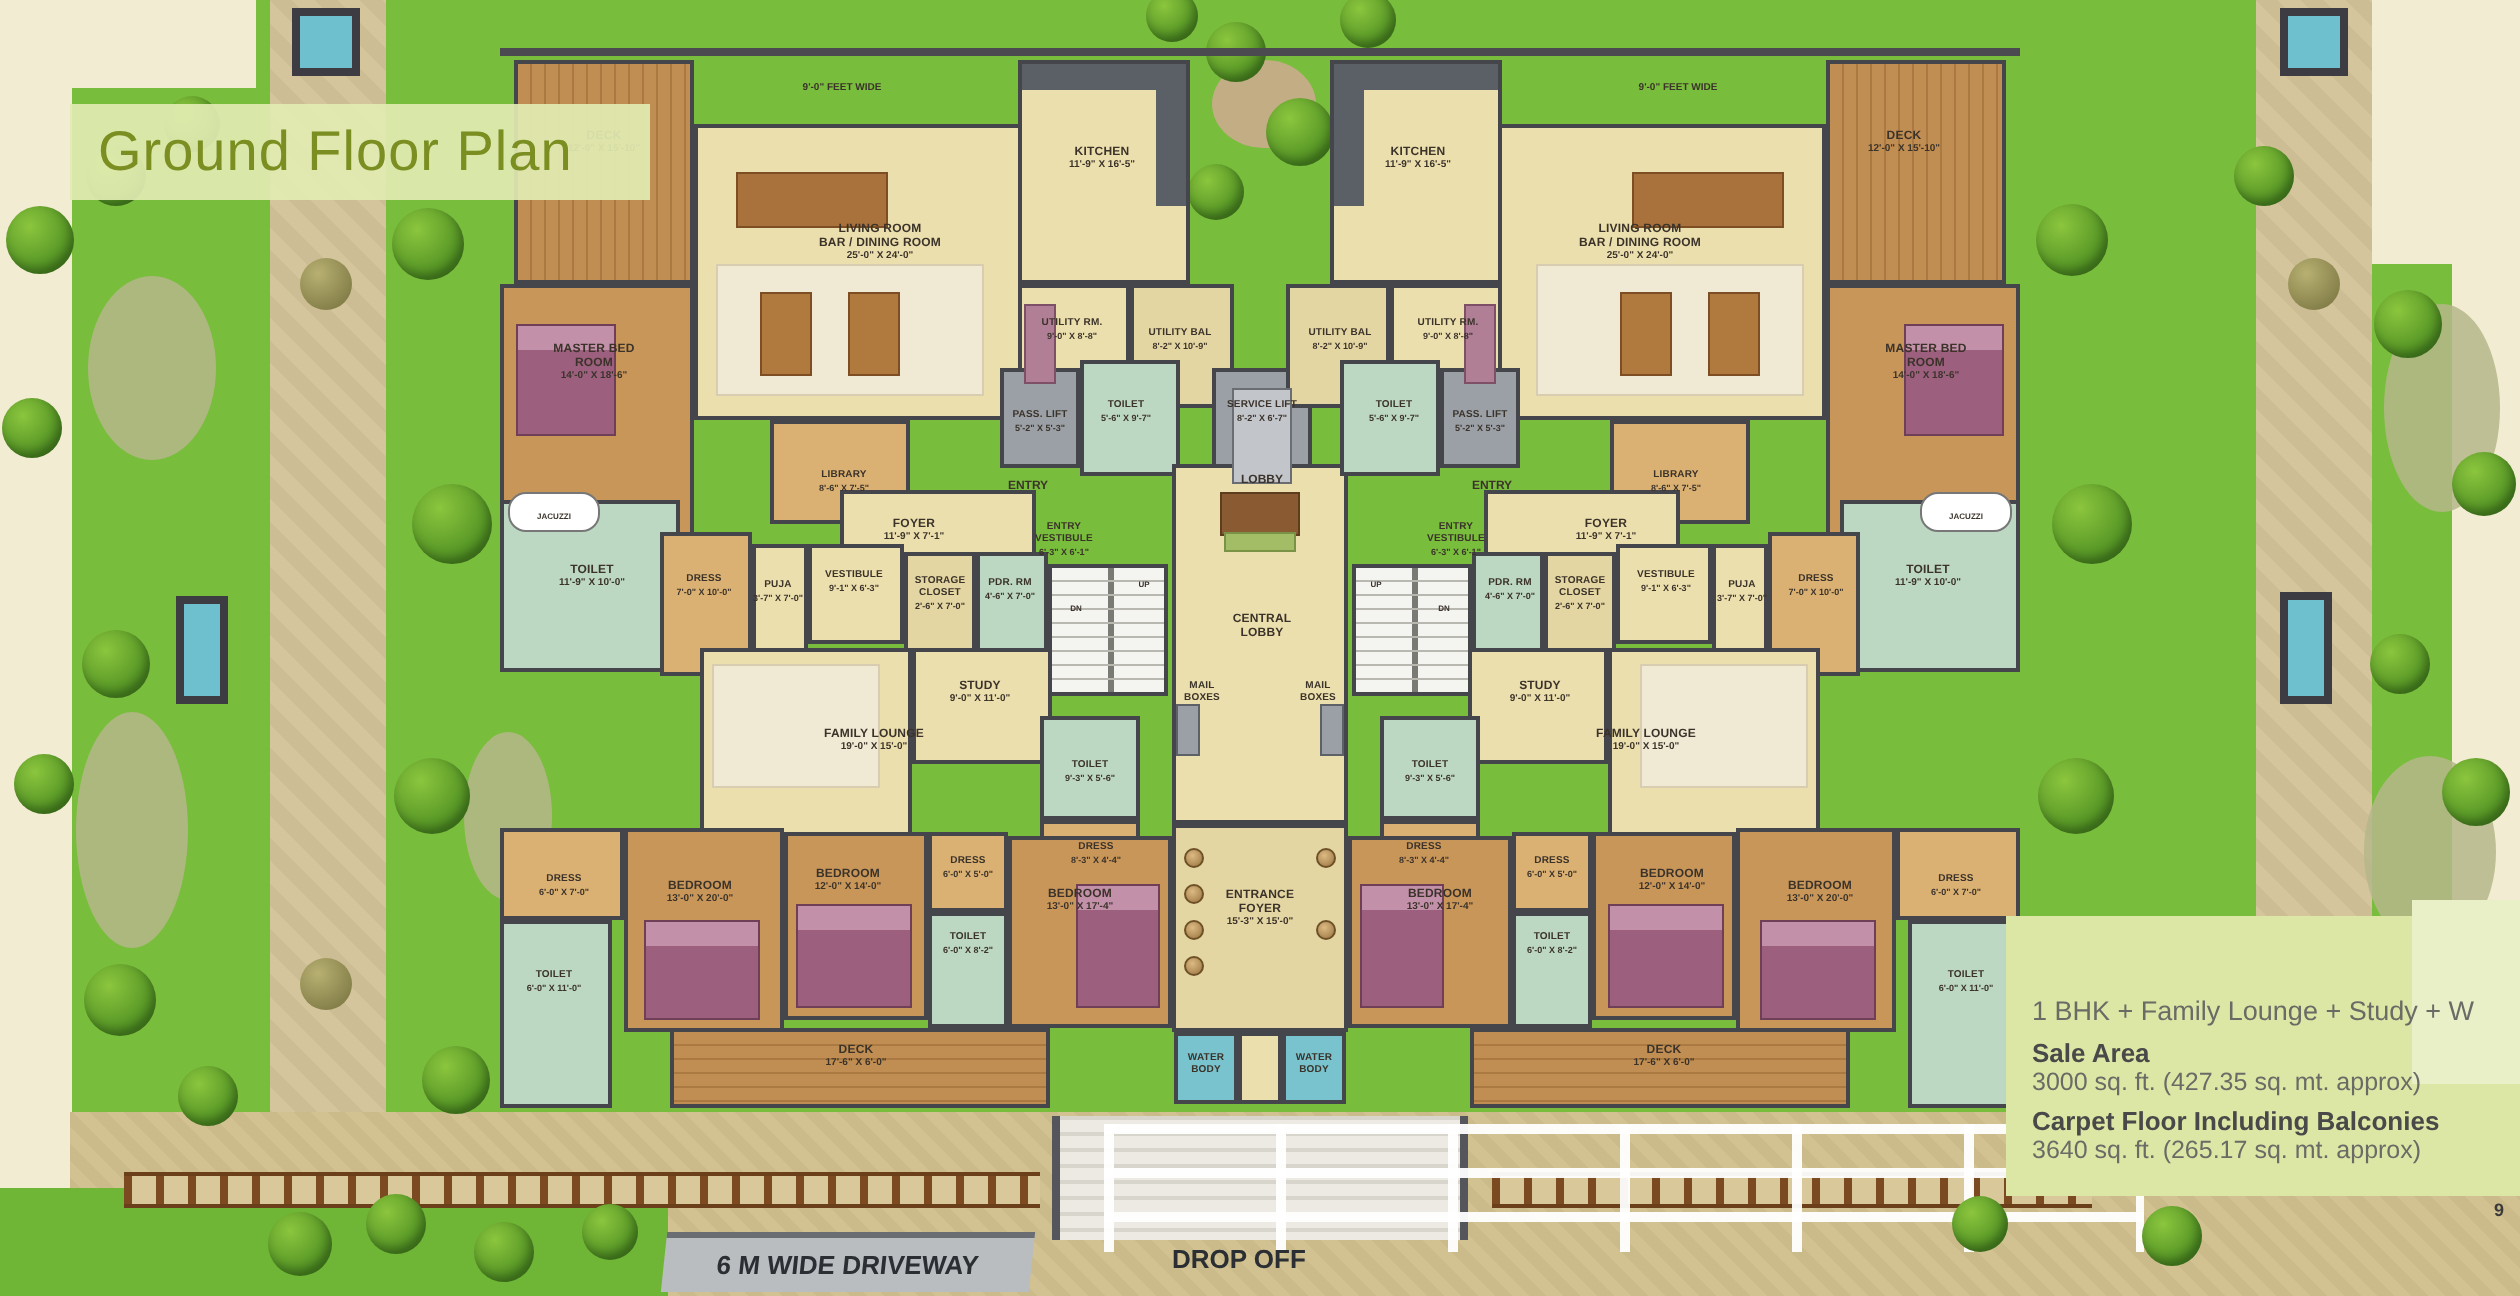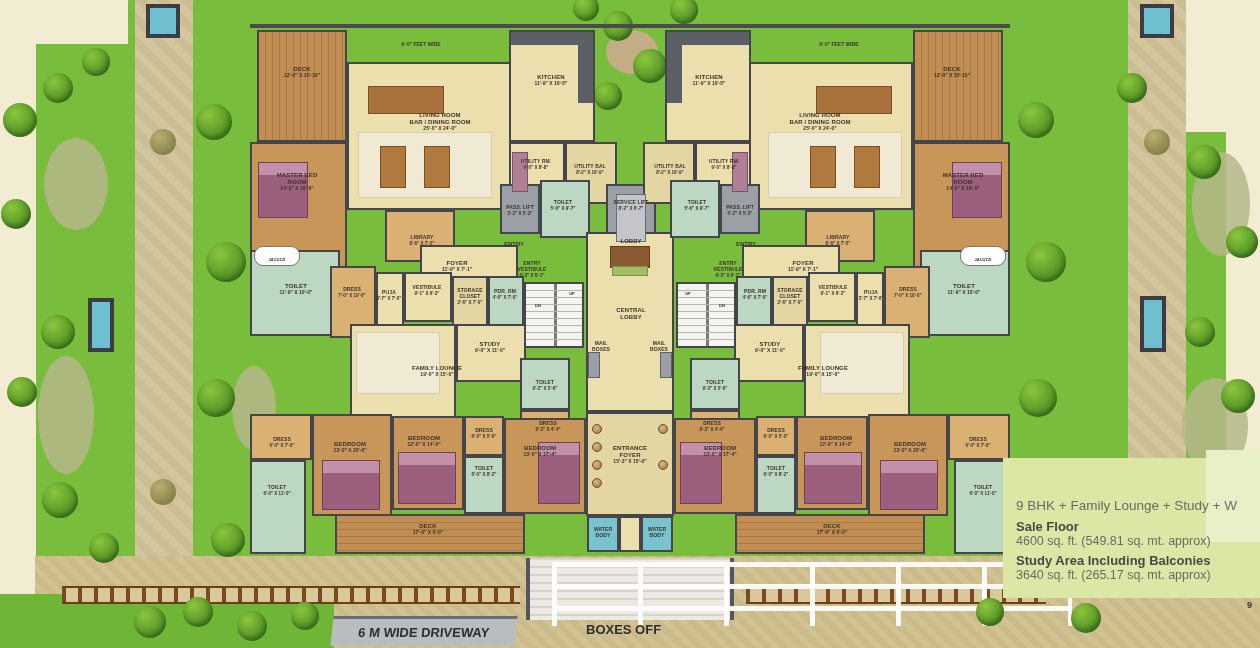--- a/index.html
+++ b/index.html
@@ -129,21 +129,21 @@
 
   <div class="abs pave" style="left:35px;top:556px;width:1225px;height:92px"></div>
   <div class="abs grass2" style="left:0;top:594px;width:334px;height:54px;z-index:3"></div>
   <div class="abs fence" style="left:62px;top:586px;width:458px;height:18px"></div>
   <div class="abs fence" style="left:746px;top:586px;width:300px;height:18px"></div>
   <div class="abs steps" style="left:526px;top:558px;width:208px;height:62px"></div>
   <div class="abs xwalk" style="left:552px;top:562px;width:520px;height:64px"></div>
   <div class="abs drv" style="left:332px;top:616px;width:184px;height:30px">
     <span>6 M WIDE DRIVEWAY</span>
   </div>
-  <div class="dropoff" style="left:586px;top:622px">BOXES OFF</div>
+  <div class="dropoff" style="left:586px;top:622px">DROP OFF</div>
 
   <div class="abs wallline" style="left:250px;top:24px;width:760px;height:4px;z-index:4"></div>
 
   <div class="room deckV" style="left:257px;top:30px;width:90px;height:112px"></div>
   <div class="room crm" style="left:347px;top:62px;width:172px;height:148px"></div>
   <div class="room crm" style="left:509px;top:30px;width:86px;height:112px"></div>
   <div class="room crm" style="left:509px;top:142px;width:56px;height:62px"></div>
   <div class="room crm2" style="left:565px;top:142px;width:52px;height:62px"></div>
   <div class="room wood" style="left:250px;top:142px;width:97px;height:150px"></div>
   <div class="room wood2" style="left:385px;top:210px;width:70px;height:52px"></div>
@@ -525,23 +525,26 @@
       <span class="rd">9'-0" FEET WIDE</span>
     </div>
   <div class="lbl" style="left:983px;top:256px"><span class="micro">JACUZZI</span></div>
   <div class="lbl" style="left:688px;top:290px"><span class="micro">UP</span></div>
   <div class="lbl" style="left:722px;top:302px"><span class="micro">DN</span></div>
   <div class="lbl tiny" style="left:659px;top:347px">
       <span class="rn">MAIL</span>
       <span class="rn">BOXES</span>
     </div>
 
+  <div class="banner">
+    <span>Ground Floor Plan</span>
+  </div>
 
   <div class="abs infop" style="left:1003px;top:458px;width:257px;height:140px"></div>
   <div class="abs infop2" style="left:1206px;top:450px;width:54px;height:92px"></div>
-  <div class="inf inf1" style="top:498px">9 BHK + Family Lounge + Study + W</div>
-  <div class="inf infb" style="top:519px">Sale Floor</div>
-  <div class="inf" style="top:534px">4600 sq. ft. (549.81 sq. mt. approx)</div>
-  <div class="inf infb" style="top:553px">Study Area Including Balconies</div>
+  <div class="inf inf1" style="top:498px">1 BHK + Family Lounge + Study + W</div>
+  <div class="inf infb" style="top:519px">Sale Area</div>
+  <div class="inf" style="top:534px">3000 sq. ft. (427.35 sq. mt. approx)</div>
+  <div class="inf infb" style="top:553px">Carpet Floor Including Balconies</div>
   <div class="inf" style="top:568px">3640 sq. ft. (265.17 sq. mt. approx)</div>
 
   <div class="pgnum">9</div>
 </div>
 
 </body></html>

